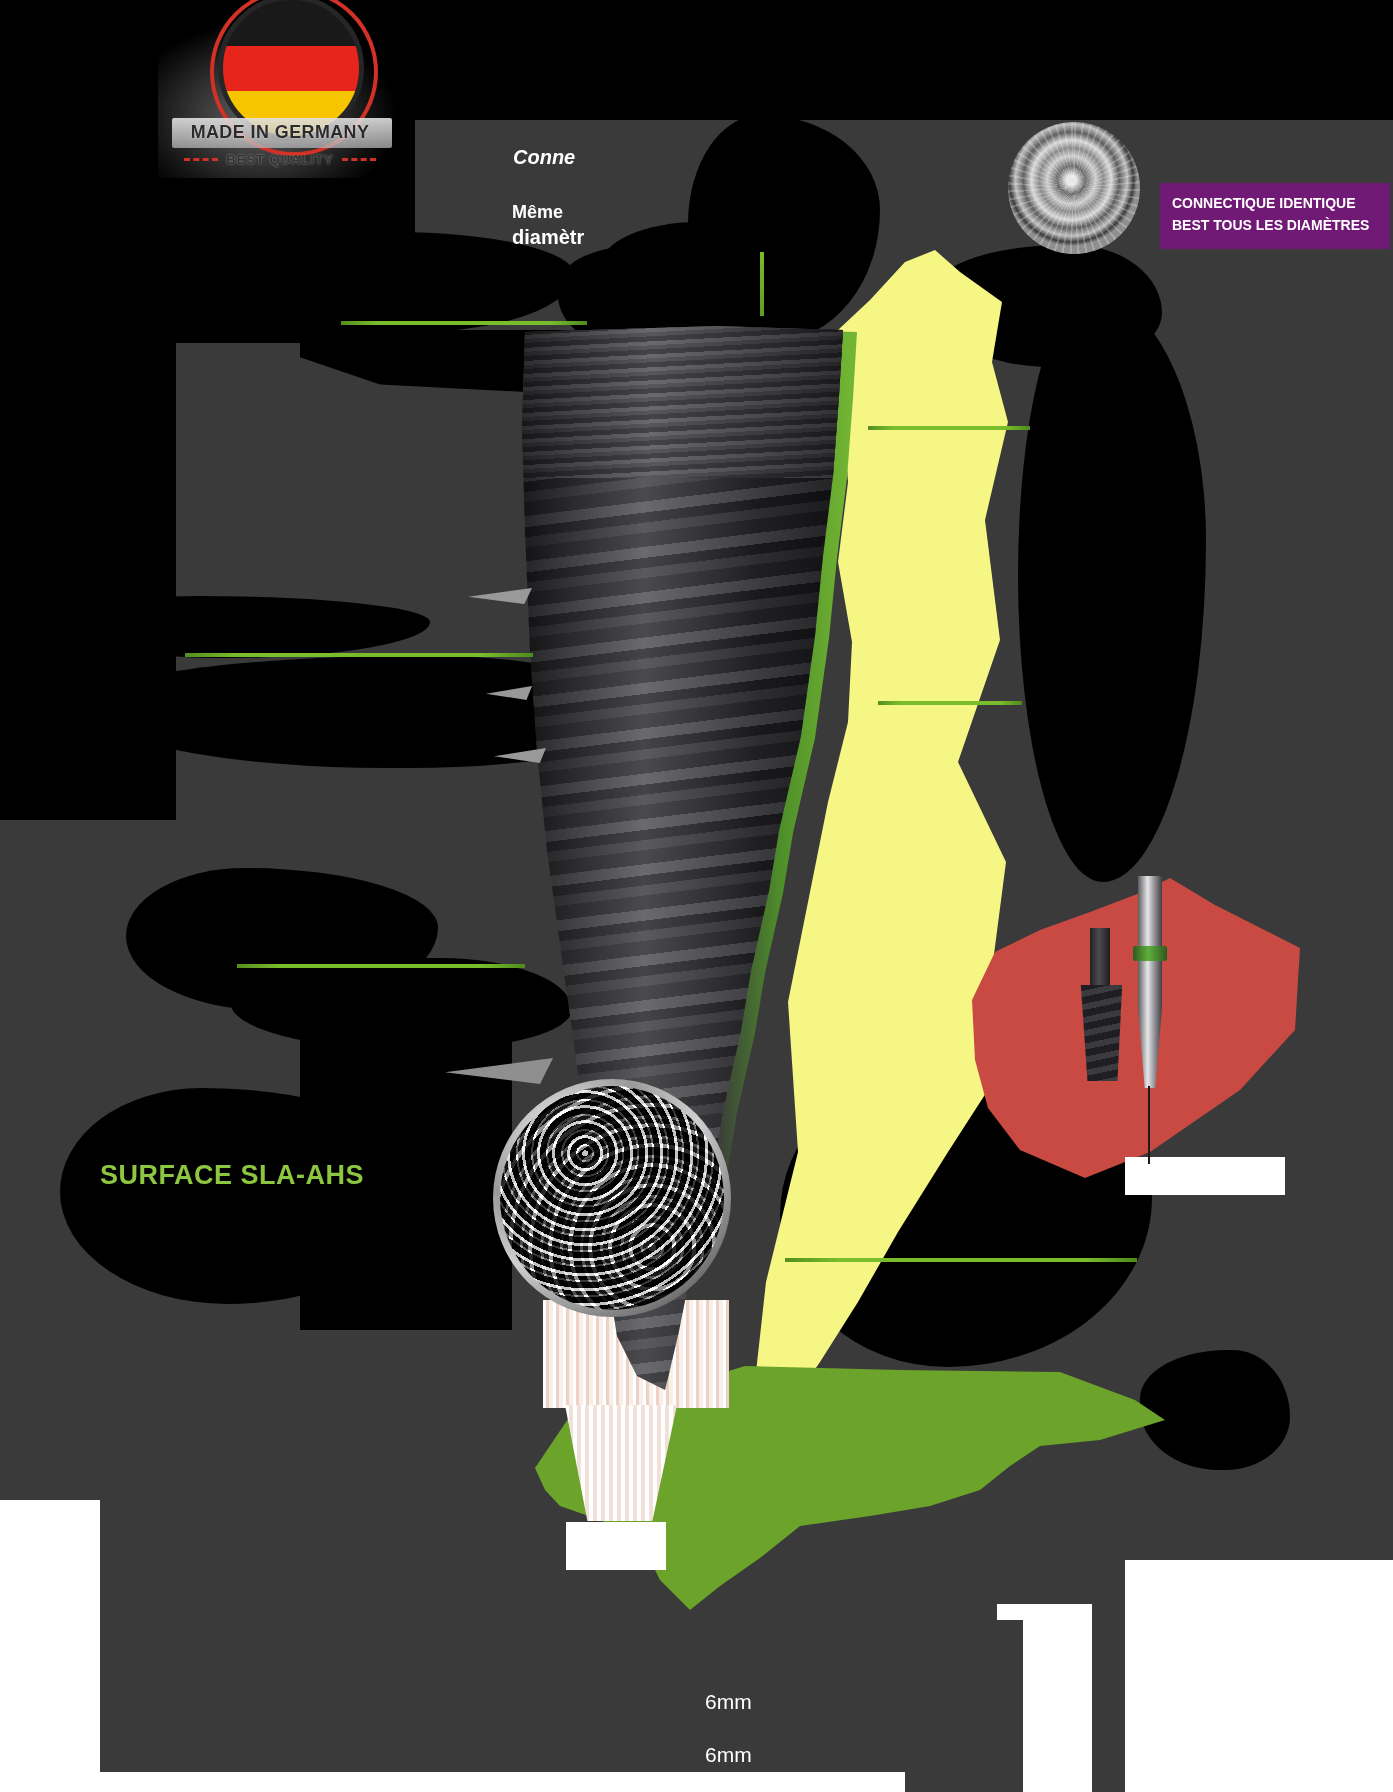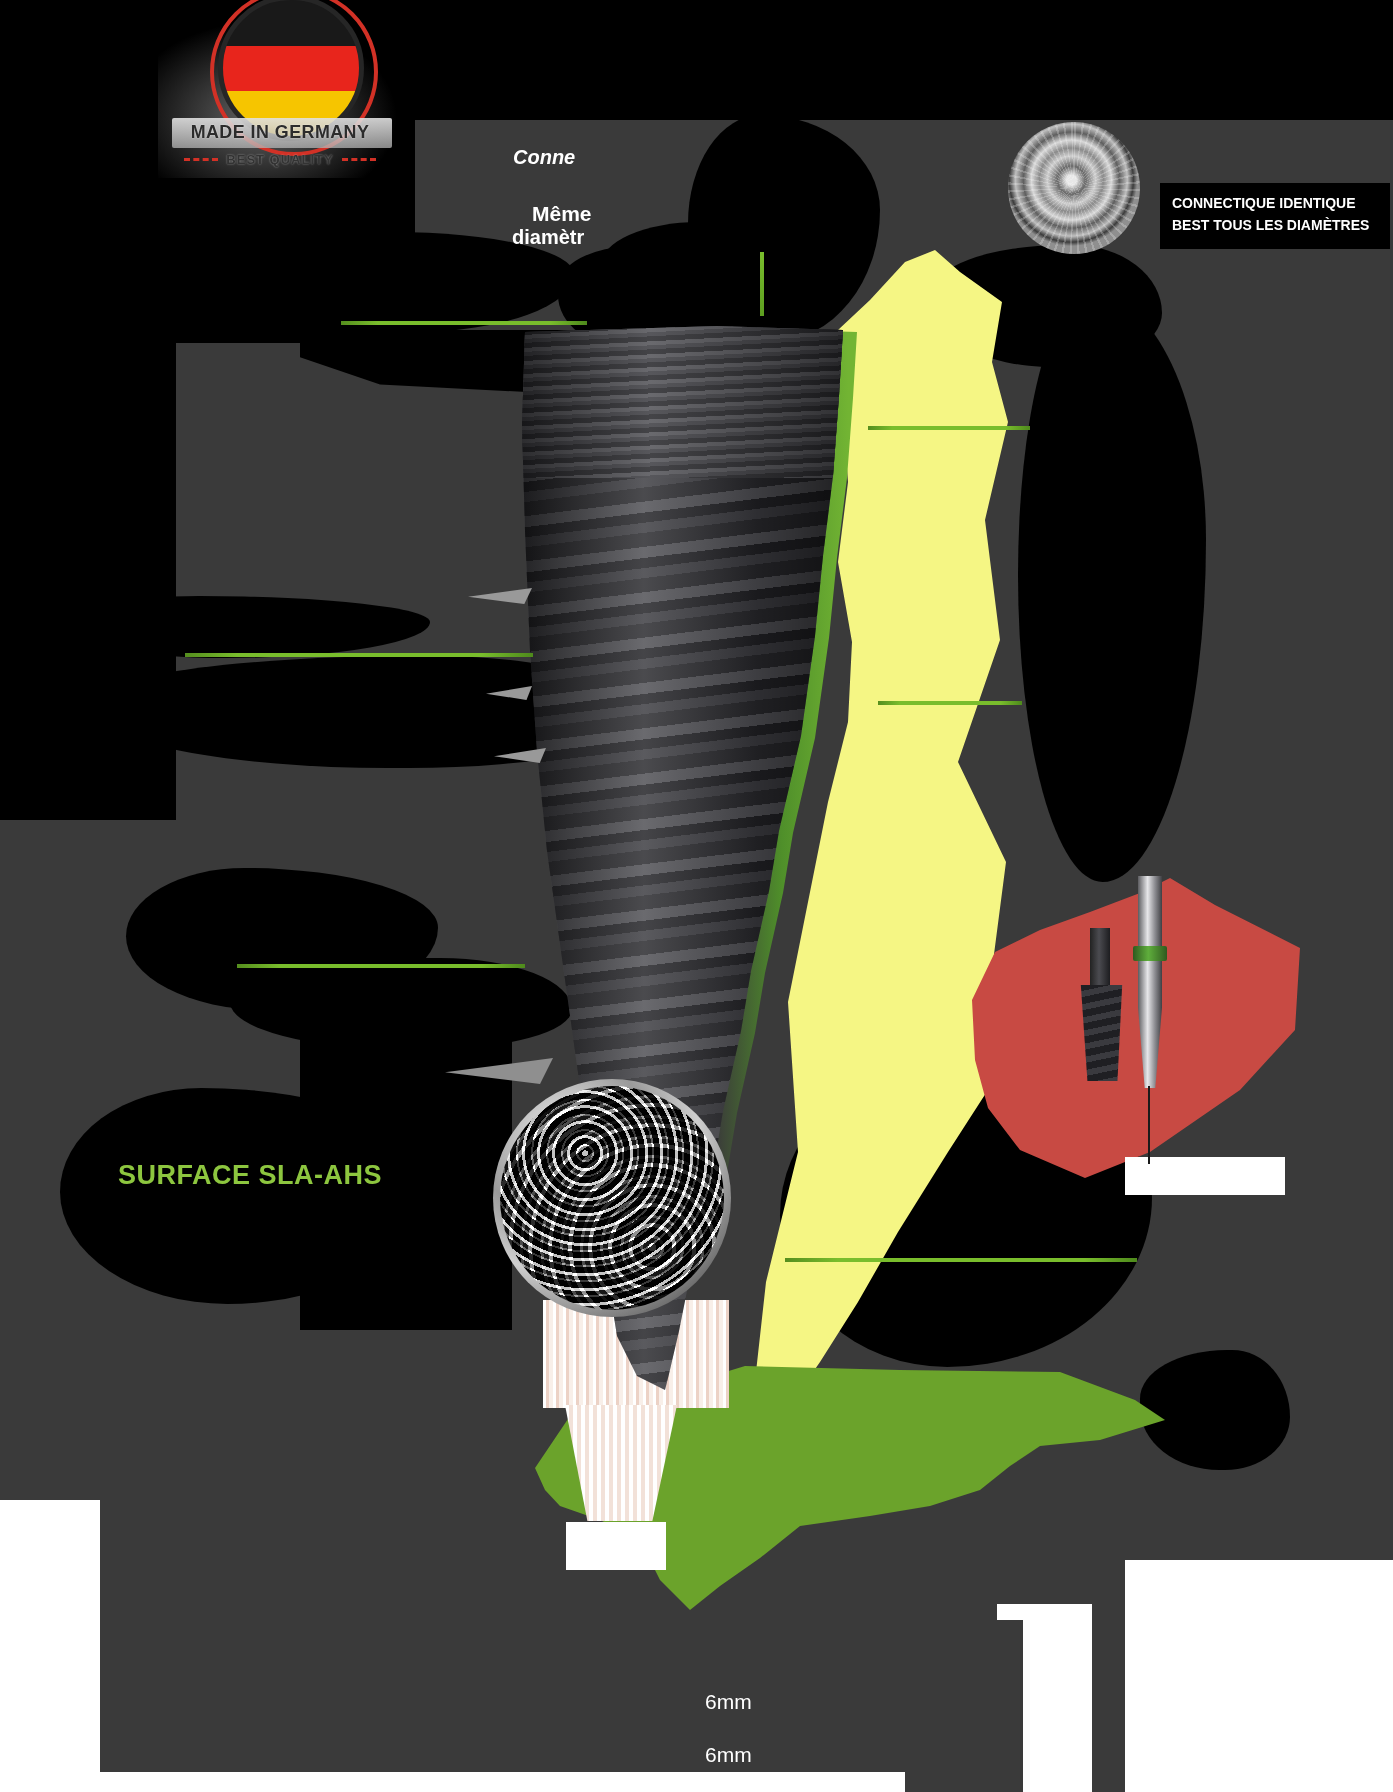--- a/index.html
+++ b/index.html
@@ -41,21 +41,21 @@
       repeating-radial-gradient(circle at 68% 72%,#efefef 0 4px,#3c3c3c 4px 9px,#8a8a8a 9px 12px,#101010 12px 20px),
       repeating-conic-gradient(#777 0 9deg,#2a2a2a 9deg 17deg,#bdbdbd 17deg 24deg);
     background-blend-mode:hard-light,normal;filter:contrast(1.15) brightness(1.02);}
   
   #disc{left:1008px;top:122px;width:132px;height:132px;border-radius:50%;z-index:6;
     background:radial-gradient(circle at 48% 44%,#e8e8e8 0 5px,#6a6a6a 14px,#cfcfcf 24px,#8b8b8b 32px,#d9d9d9 40px,#5f5f5f 48px,#bfbfbf 56px,#3c3c3c 62px,#8f8f8f 66px);}
   #disc .sheen{position:absolute;inset:0;border-radius:50%;
     background:repeating-conic-gradient(rgba(255,255,255,.22) 0 2deg,transparent 2deg 7deg);
     mix-blend-mode:screen;}
   
-  #conn-label{left:1160px;top:183px;width:230px;height:66px;background:#000000;z-index:6;
+  #conn-label{left:1160px;top:183px;width:230px;height:66px;background:#701a75;z-index:6;
     color:#fff;font-size:14px;font-weight:700;line-height:1.55;padding:10px 0 0 12px;box-sizing:border-box;}
   
   #badge{left:158px;top:0;width:244px;height:192px;z-index:6;}
   #badge .halo{position:absolute;left:0;top:18px;width:244px;height:160px;
     background:radial-gradient(ellipse at 42% 62%,rgba(185,185,185,.55),transparent 68%);}
   #badge .ring{position:absolute;left:52px;top:-12px;width:160px;height:160px;border-radius:50%;
     border:4px solid #d23126;}
   #badge .flag{position:absolute;left:60px;top:-5px;width:146px;height:146px;border-radius:50%;
     border:5px solid #262626;box-sizing:border-box;
     background:linear-gradient(180deg,#191919 0 34%,#e8251c 34% 67%,#f6c500 67%);}
@@ -63,23 +63,23 @@
     background:linear-gradient(180deg,rgba(225,225,225,.9),rgba(180,180,180,.75));border-radius:2px;}
   #badge .made{position:absolute;left:0;top:121px;width:100%;text-align:center;
     color:#2c2c2c;font-weight:700;font-size:19px;letter-spacing:.5px;transform:scaleX(.94);
     text-shadow:0 0 2px rgba(255,255,255,.6);}
   #badge .best{position:absolute;left:0;top:152px;width:100%;display:flex;align-items:center;justify-content:center;
     color:#333;font-weight:700;font-size:13px;letter-spacing:1px;text-shadow:0 0 2px rgba(255,255,255,.5);}
   #badge .best::before,#badge .best::after{content:"";width:34px;border-top:3px dashed #d23126;margin:0 8px;}
   
   .t{position:absolute;z-index:7;color:#fff;}
   #t-conne{left:513px;top:146px;font-size:20px;font-weight:700;font-style:italic;}
-  #t-meme1{left:512px;top:202px;font-size:21px;font-weight:600;margin-left:20px;}
+  #t-meme1{left:512px;top:202px;font-size:18px;font-weight:600;}
   #t-meme2{left:512px;top:226px;font-size:20px;font-weight:600;height:26px;overflow:hidden;}
-  #t-surface{left:100px;top:1160px;font-size:27px;font-weight:700;color:#8dc63f;letter-spacing:.5px;margin-left:18px;}
+  #t-surface{left:100px;top:1160px;font-size:27px;font-weight:700;color:#8dc63f;letter-spacing:.5px;}
   #t-6a{left:705px;top:1690px;font-size:21px;font-weight:500;}
   #t-6b{left:705px;top:1743px;font-size:21px;font-weight:500;}
   
   .garr{position:absolute;background:#999;z-index:5;clip-path:polygon(0 55%,100% 0,88% 100%);}
   
   #mini-implant{left:1078px;top:985px;width:47px;height:96px;z-index:5;
     clip-path:polygon(6% 0,94% 0,84% 100%,20% 100%);
     background:repeating-linear-gradient(-12deg,#3a3a3f 0 6px,#1f1f23 6px 13px);}
   #mini-stem{left:1090px;top:928px;width:20px;height:58px;z-index:5;
     background:linear-gradient(90deg,#222,#4b4b50 45%,#1d1d20);}

